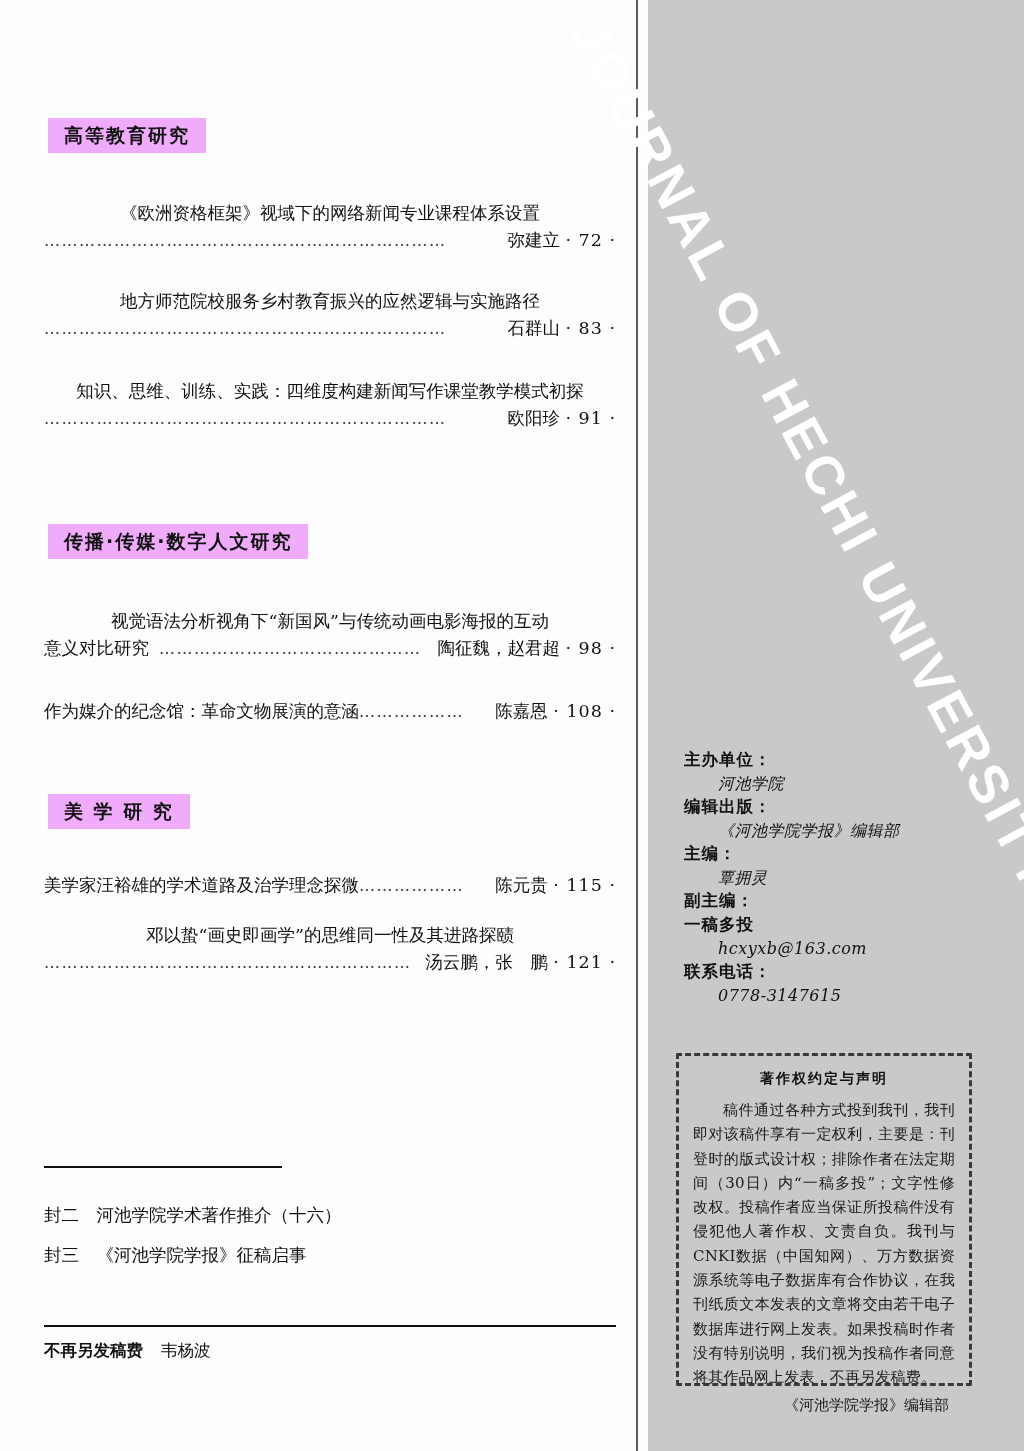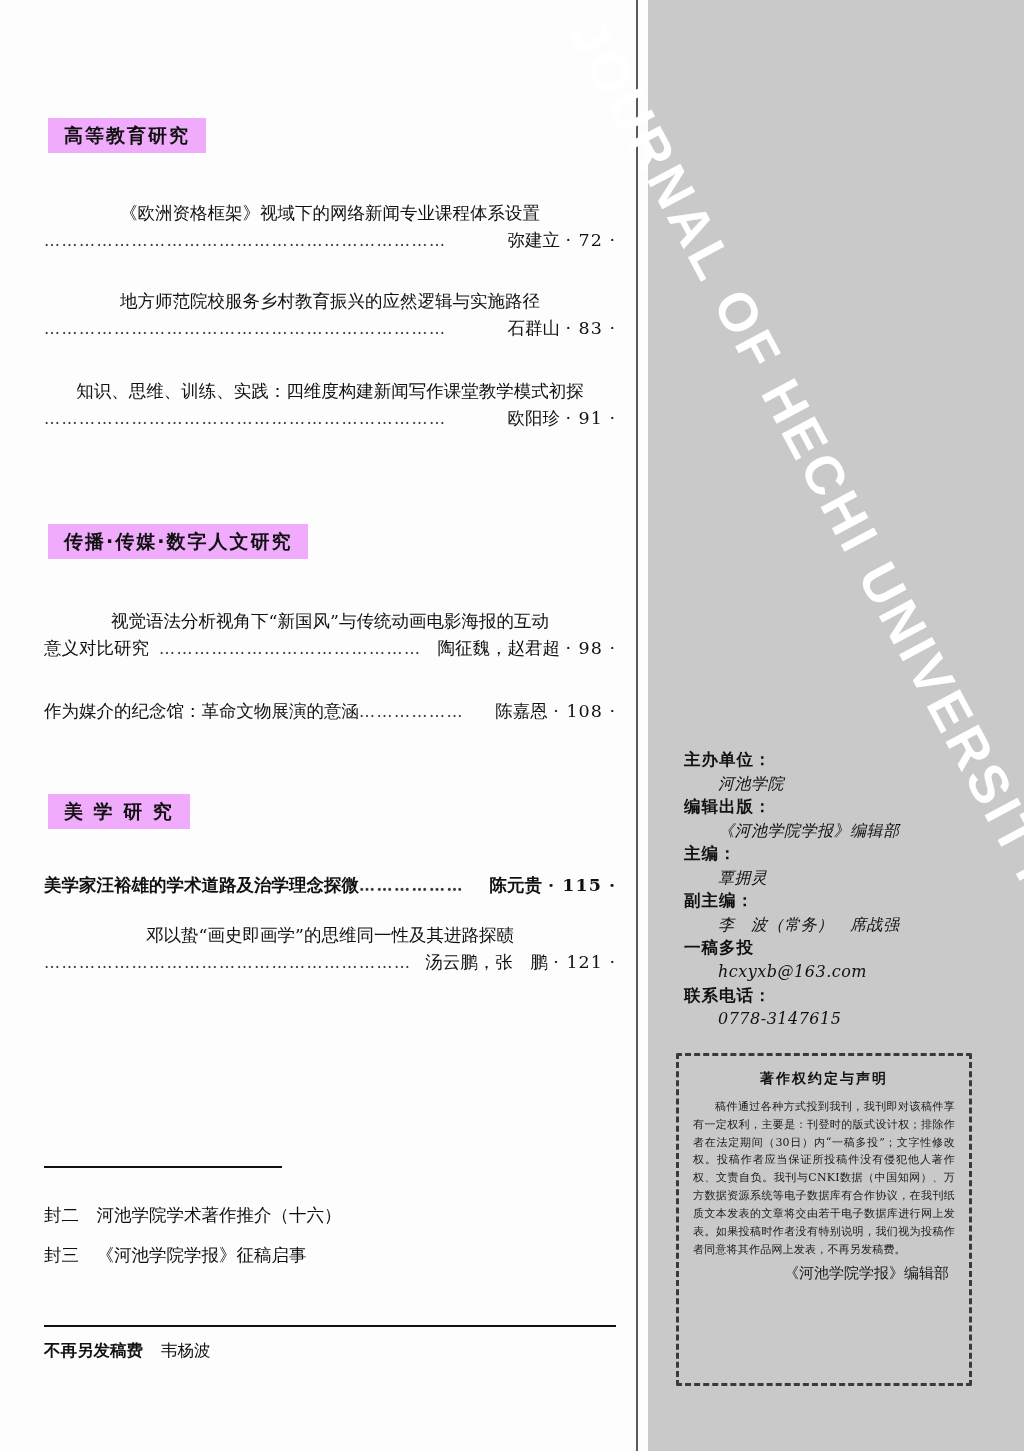--- a/index.html
+++ b/index.html
@@ -116,21 +116,21 @@
     white-space: nowrap;
     font-size: 17.5px;
   }
 
   
   .e1 { top: 200px; }
   .e2 { top: 288px; }
   .e3 { top: 378px; }
   .e4 { top: 608px; }
   .e5 { top: 698px; }
-  .e6 { top: 872px; font-weight: bold; }
+  .e6 { top: 872px; }
   .e7 { top: 922px; }
 
   
   .hr-short {
     position: absolute;
     left: 44px;
     top: 1166px;
     width: 238px;
     height: 2px;
     background: #111;
@@ -214,21 +214,21 @@
   .copy-title {
     text-align: center;
     font-family: "DejaVu Sans", "Liberation Sans", sans-serif;
     font-weight: bold;
     font-size: 14px;
     letter-spacing: 2px;
     margin: 4px 0 10px 0;
     color: #111;
   }
   .copy-body {
-    font-size: 11px;
+    font-size: 15px;
     line-height: 1.62;
     text-align: justify;
     color: #1a1a1a;
     text-indent: 2em;
     letter-spacing: 0.2px;
   }
   .copy-sign {
     margin-top: 6px;
     text-align: right;
     font-size: 15px;
@@ -348,21 +348,20 @@
     <div class="mh-label">主办单位：</div>
     <div class="mh-value">河池学院</div>
 
     <div class="mh-label">编辑出版：</div>
     <div class="mh-value">《河池学院学报》编辑部</div>
 
     <div class="mh-label">主编：</div>
     <div class="mh-value">覃拥灵</div>
 
     <div class="mh-label">副主编：</div>
-    <div class="mh-value two-col">李　波（常务）　席战强</div>
 
     <div class="mh-label">一稿多投</div>
     <div class="mh-value mono">hcxyxb@163.com</div>
 
     <div class="mh-label">联系电话：</div>
     <div class="mh-value mono">0778-3147615</div>
   </div>
 
   <div class="copy-box">
     <div class="copy-title">著作权约定与声明</div>

